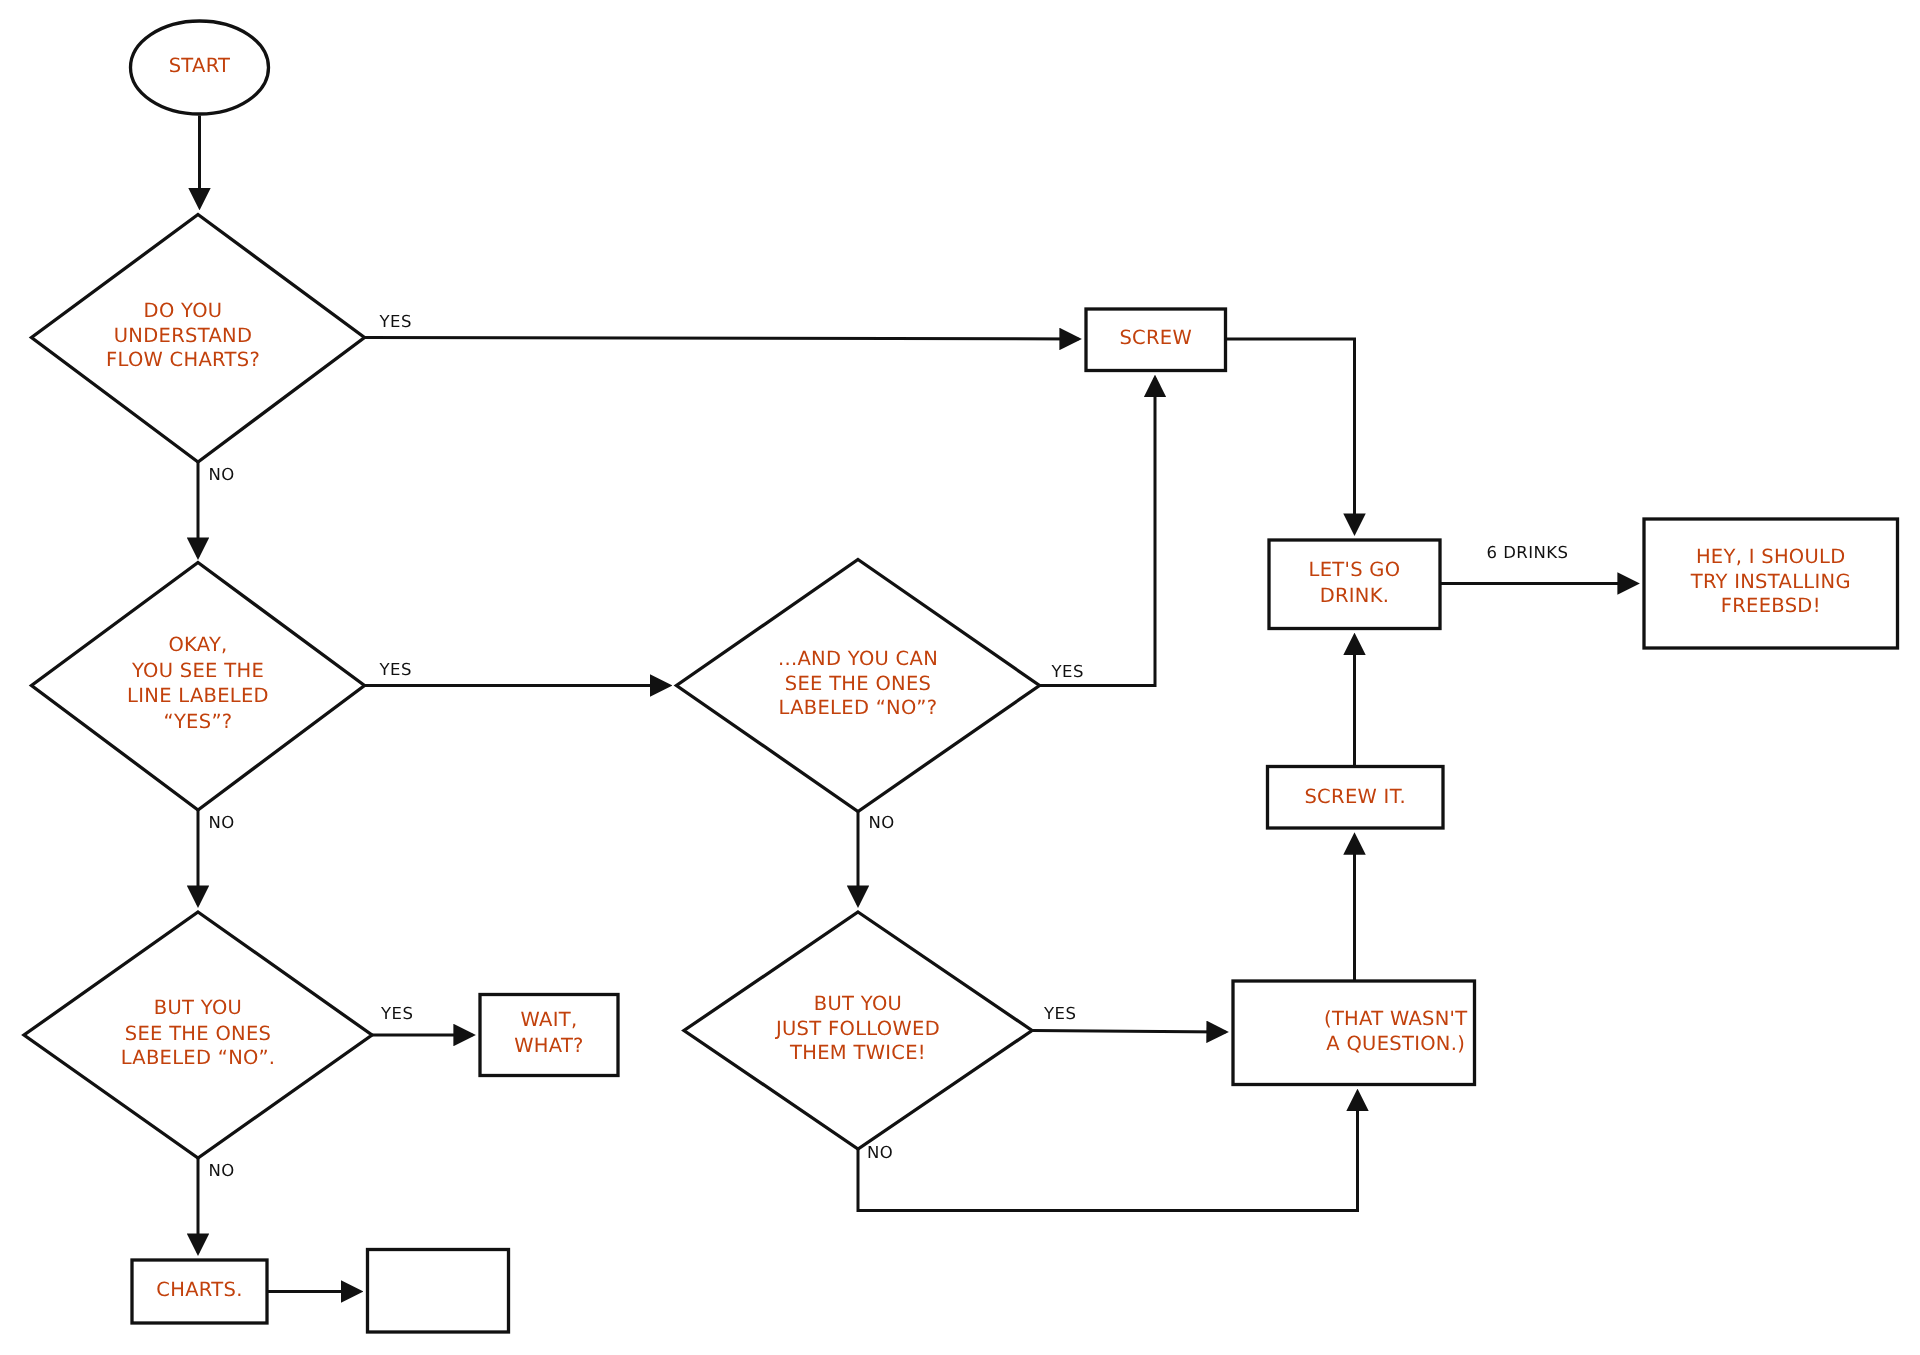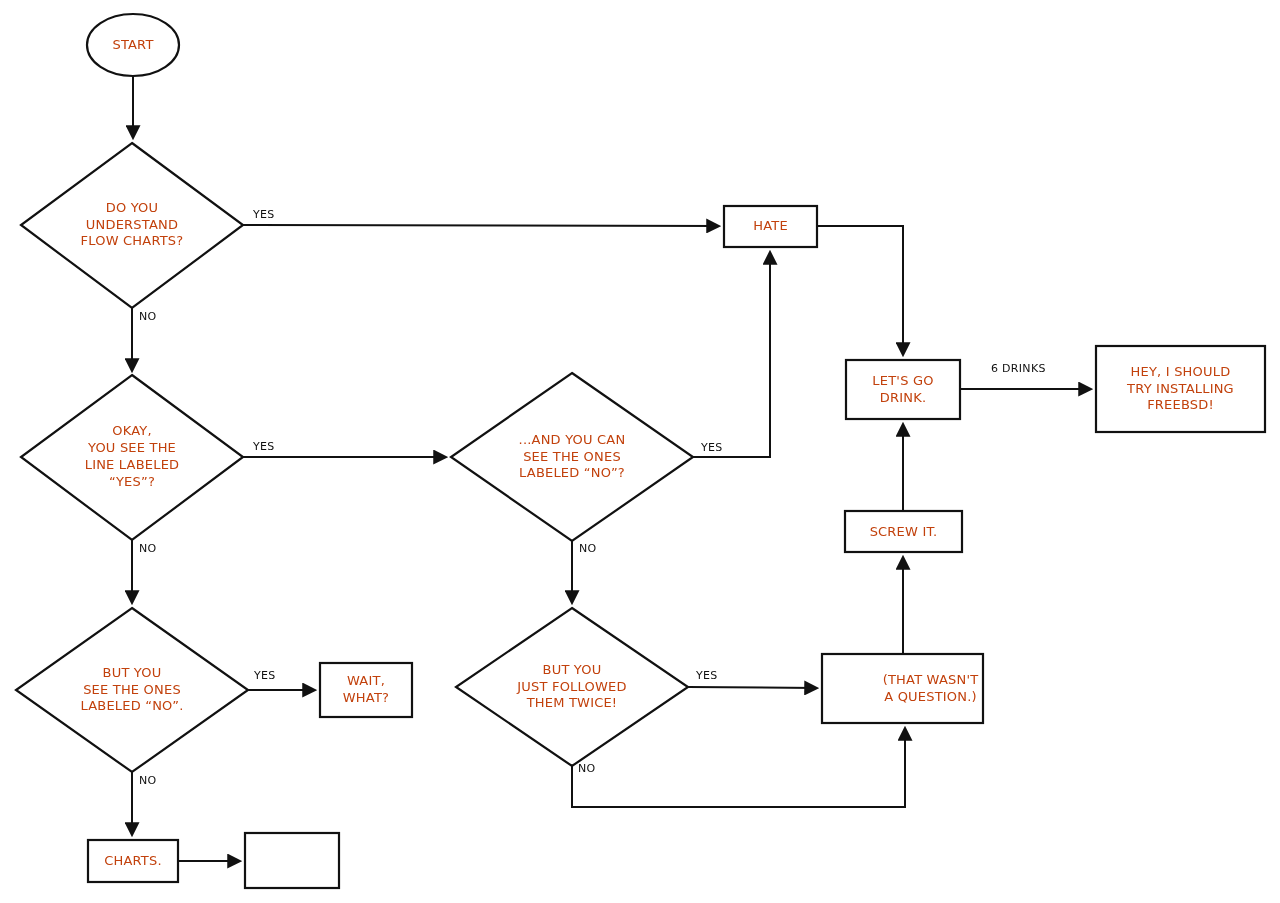--- a/index.html
+++ b/index.html
@@ -90,25 +90,25 @@
       <polyline points="572,766 572,807 905,807 905,728"></polyline>
       <polyline points="132,540 132,603"></polyline>
       <polyline points="248,690 315,690"></polyline>
       <polyline points="132,772 132,835"></polyline>
       <polyline points="178,861 240,861"></polyline>
     </g>
   </svg>
 
   <div class="lbl" style="left:88px;top:14px;width:90px;height:62px;">START</div>
 
-  <div class="lbl" style="left:42px;top:192px;width:180px;height:66px;">DO YOU
+  <div class="lbl" style="left:32px;top:192px;width:180px;height:66px;">DO YOU
 UNDERSTAND
 FLOW CHARTS?</div>
 
-  <div class="lbl" style="left:724px;top:206px;width:93px;height:41px;">HATE</div>
+  <div class="lbl" style="left:724px;top:206px;width:93px;height:41px;">SCREW</div>
 
   <div class="lbl" style="left:42px;top:416px;width:180px;height:82px;">OKAY,
 YOU SEE THE
 LINE LABELED
 “YES”?</div>
 
   <div class="lbl" style="left:477px;top:424px;width:190px;height:66px;">...AND YOU CAN
 SEE THE ONES
 LABELED “NO”?</div>
 

